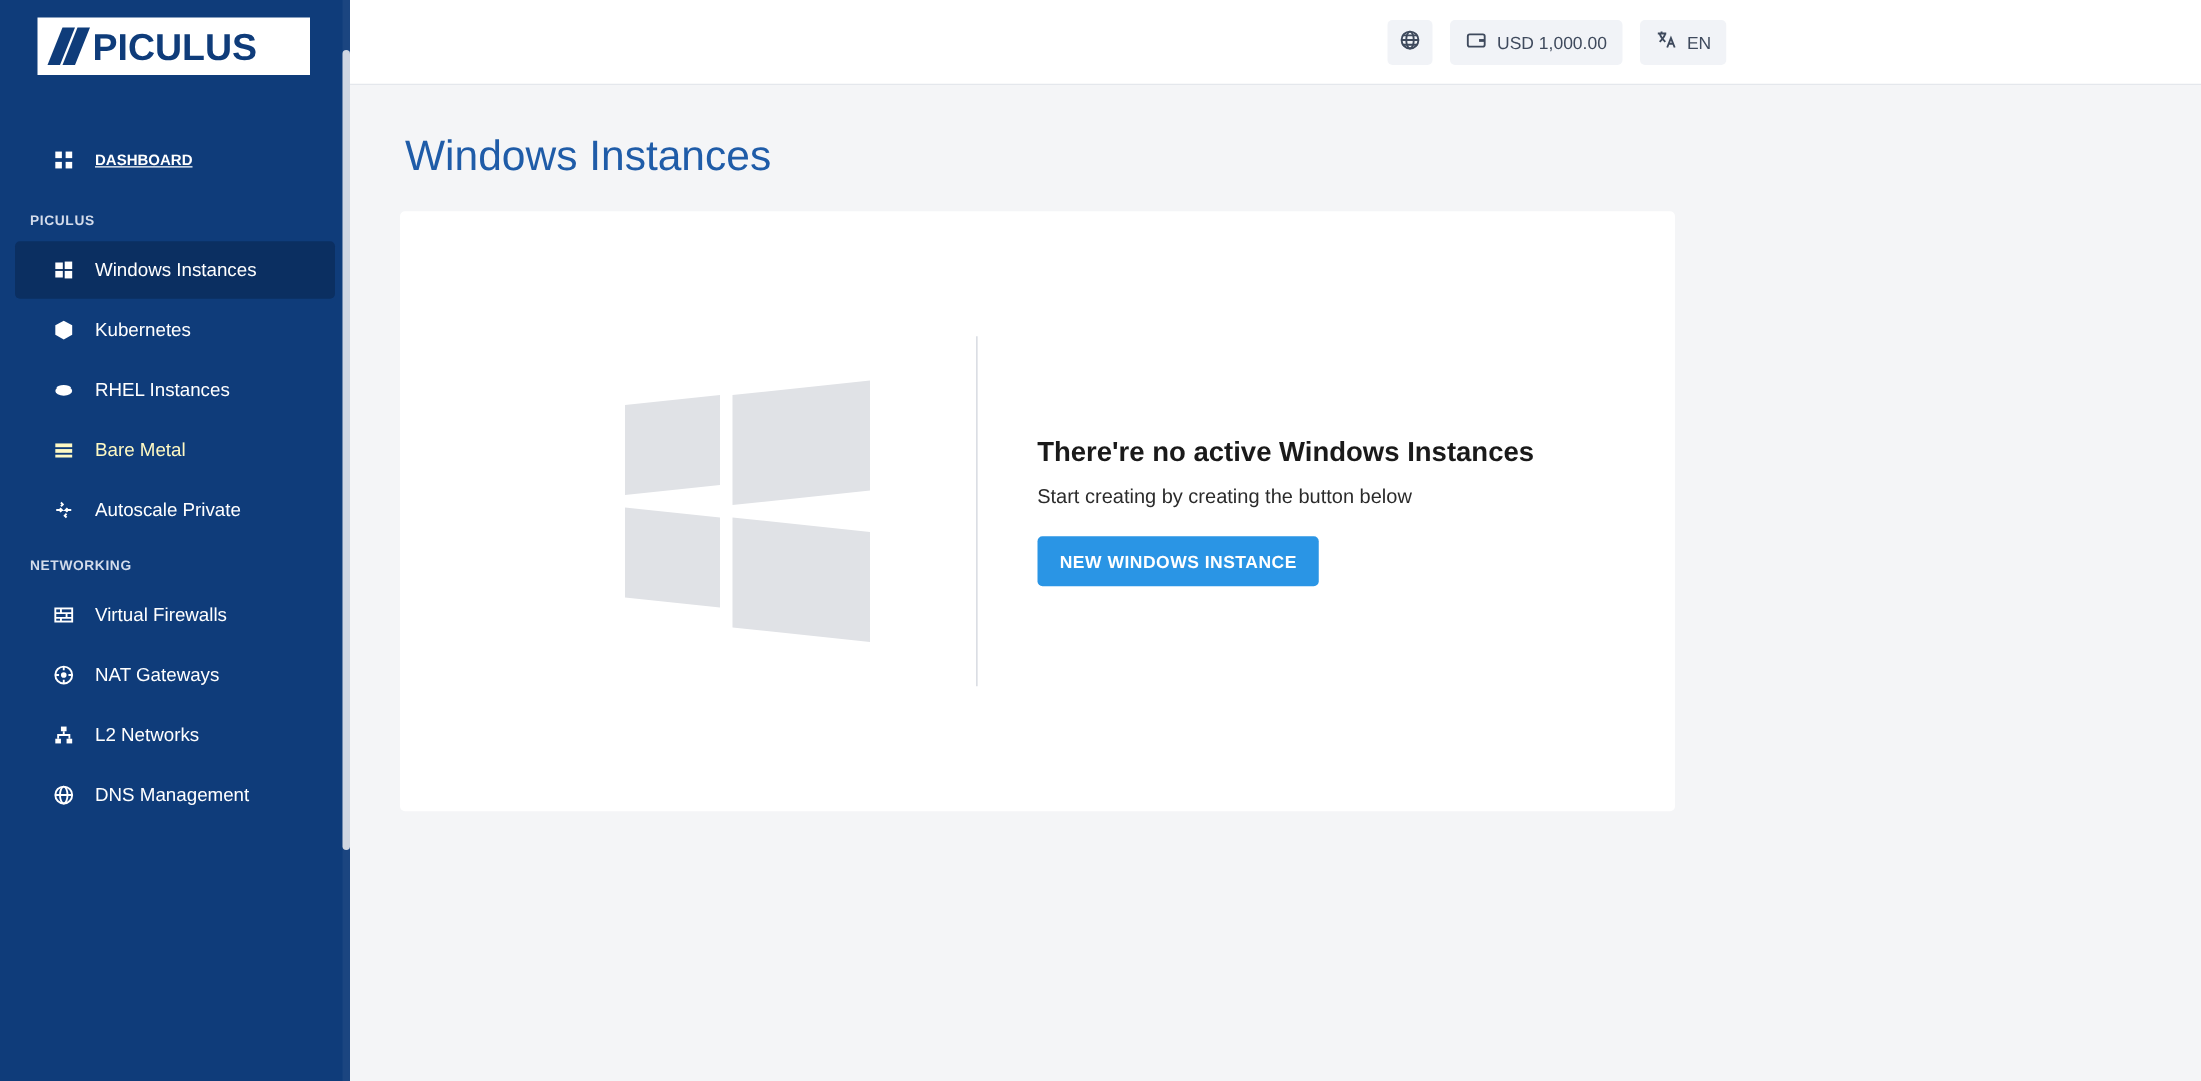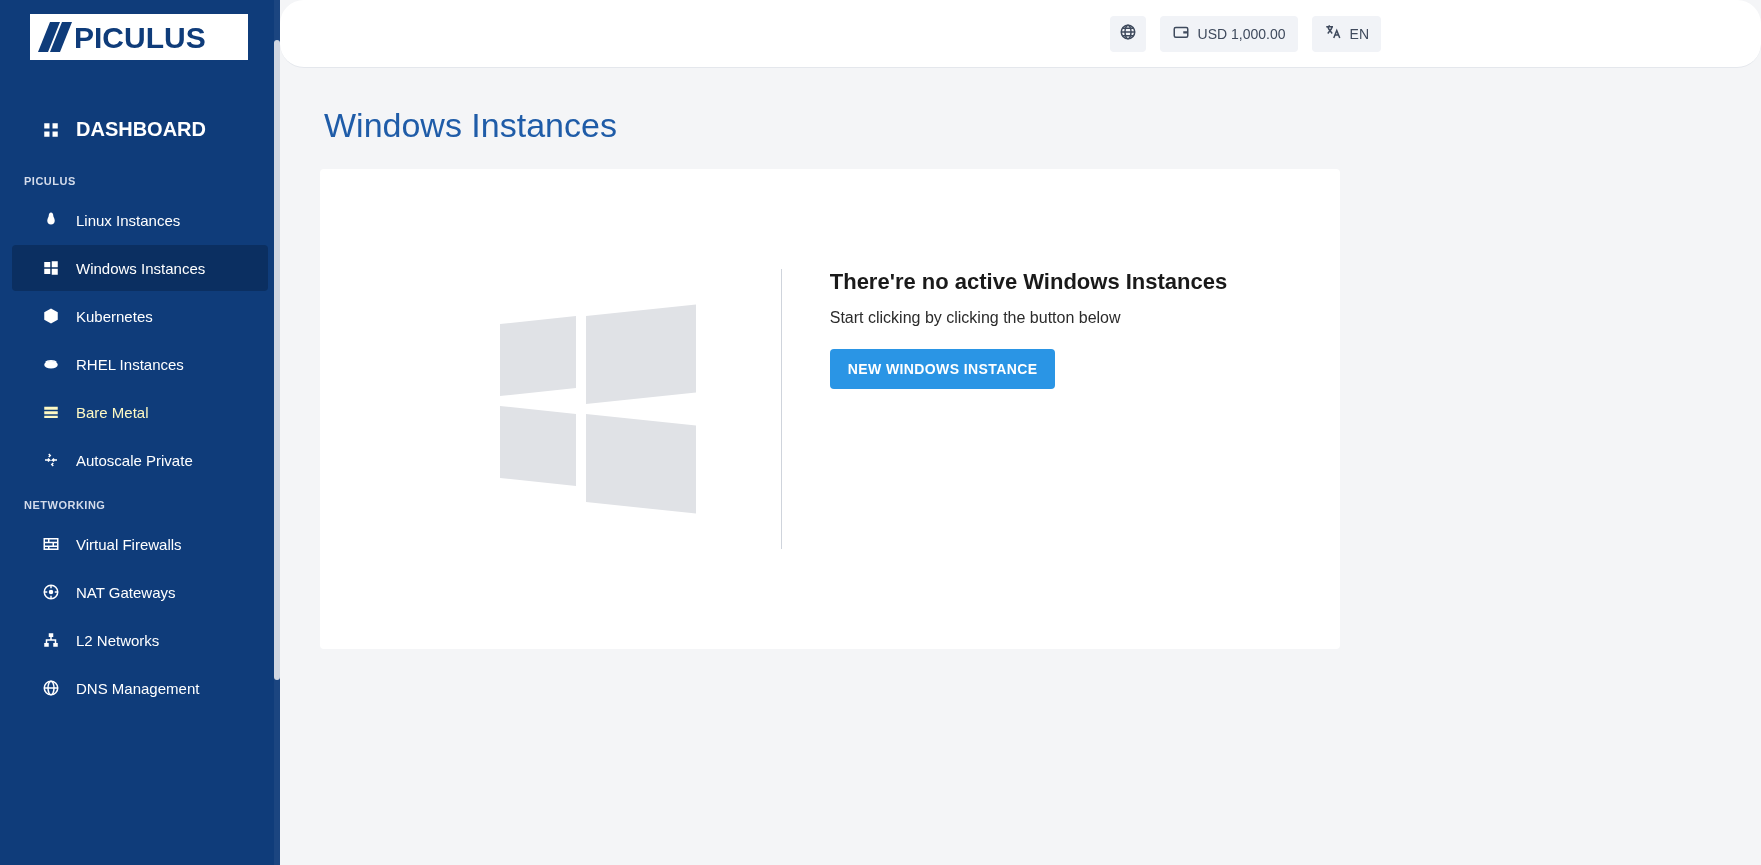--- a/index.html
+++ b/index.html
@@ -45,36 +45,36 @@
     gap:16px;
     padding: 14px 24px 14px 30px;
     font-size:15px;
     color:#fff;
     cursor:pointer;
     border-radius:4px;
     margin: 0 12px 2px 12px;
   }
   .nav-item.dashboard{
     font-weight:700;
-    font-size:20px;
+    font-size:12px;
     margin-bottom:6px;
+    text-decoration:underline;
   }
   .nav-item.active { background:#0b2f61; }
   .nav-item.disabled { color:#fef9c3; cursor:default;}
   .nav-item .icon { width:18px; height:18px; flex:0 0 18px; display:flex; align-items:center; justify-content:center;}
   .nav-item .icon svg{width:18px;height:18px;fill:currentColor;}
 
   
   .main { flex:1; display:flex; flex-direction:column; height:100vh; overflow:hidden; background:#f4f5f7;}
   .topbar {
     height:68px; background:#fff; border-bottom:1px solid #e4e7ec;
     display:flex; align-items:center; justify-content:flex-end;
     padding: 0 380px 0 24px;
     gap:14px;
-    border-radius:24px;
   }
   .top-btn{
     background:#f1f3f7;
     border-radius:4px;
     height:36px;
     display:flex; align-items:center; justify-content:center;
     padding:0 12px;
     color:#3f4a5d;
     font-size:14px;
     cursor:pointer;
@@ -96,20 +96,21 @@
     min-height:480px;
     display:flex;
     align-items:center;
     justify-content:center;
     padding:40px 30px;
     width: 1020px;
     max-width:100%;
   }
   .empty-state {
     display:flex;
+    align-items:center;
     gap:0;
   }
   .empty-ill {
     width:330px;
     display:flex;
     align-items:center;
     justify-content:center;
   }
   .divider {
     width:1px; background:#cfd4dc; height:280px; margin:0 48px 0 18px;
@@ -172,28 +173,20 @@
             <rect x="14" y="3" width="7" height="7"></rect>
             <rect x="3" y="14" width="7" height="7"></rect>
             <rect x="14" y="14" width="7" height="7"></rect>
           </svg>
       </span>
       <span>DASHBOARD</span>
     </div>
 
     <div class="nav-section-title">PICULUS</div>
 
-    <div class="nav-item">
-      <span class="icon">
-          <svg viewBox="0 0 24 24">
-            <path d="M12 2c2 0 3 2 3 4 0 2 2 4 2 7 0 3-2 5-5 5s-5-2-5-5c0-3 2-5 2-7 0-2 1-4 3-4z"></path>
-          </svg>
-        </span>
-      <span>Linux Instances</span>
-    </div>
     <div class="nav-item active">
       <span class="icon">
           <svg viewBox="0 0 24 24">
             <rect x="3" y="4" width="8" height="7"></rect>
             <rect x="13" y="3" width="8" height="8"></rect>
             <rect x="3" y="13" width="8" height="7"></rect>
             <rect x="13" y="13" width="8" height="8"></rect>
           </svg>
         </span>
       <span>Windows Instances</span>
@@ -323,19 +316,19 @@
           <div class="winlogo">
             <div class="wl-a"></div>
               <div class="wl-b"></div>
             <div class="wl-c"></div>
               <div class="wl-d"></div>
           </div>
         </div>
         <div class="divider"></div>
         <div class="empty-text">
           <h2>There're no active Windows Instances</h2>
-          <p>Start clicking by clicking the button below</p>
+          <p>Start creating by creating the button below</p>
           <button class="primary-btn">NEW WINDOWS INSTANCE</button>
         </div>
       </div>
     </div>
   </div>
 </div>
 
 </body></html>

